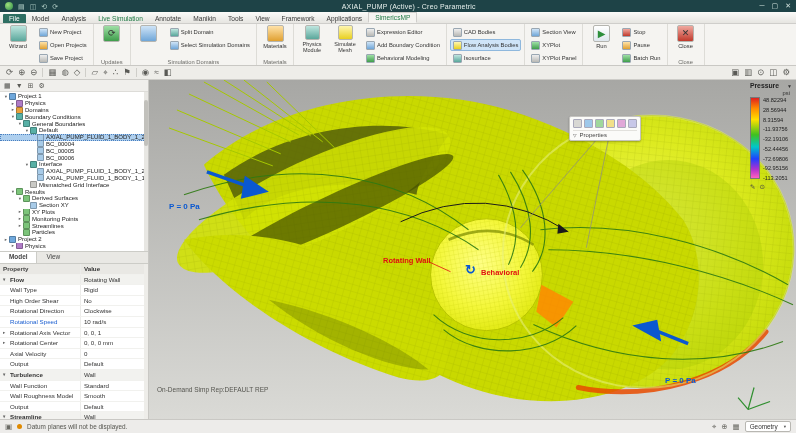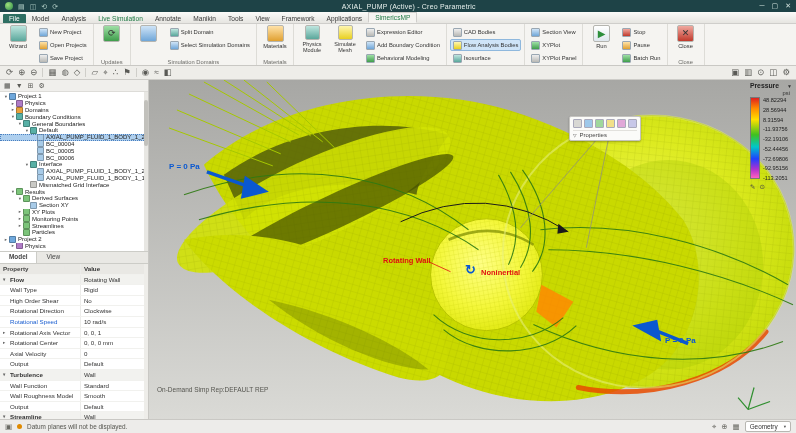--- a/index.html
+++ b/index.html
@@ -73,21 +73,21 @@
   .prow .pval{flex:1;padding-left:3px;border-left:1px solid #ececea;overflow:hidden;white-space:nowrap;color:#333;}
   .prow.phead{background:#e9e8e4;font-weight:bold;color:#444;}
   .prow.sect{background:#f2f2ef;} .prow.sect .pkey{font-weight:bold;}
   .parr{font-size:4.6px;color:#666;width:5px;flex:none;}
   .blue{color:#1b5fd0;}
   .props-scroll{position:absolute;top:0;right:0;width:4px;bottom:0;background:#eeede9;}
 
   
   .graphics{flex:1;position:relative;background:linear-gradient(#a7a7a4,#dadad6);overflow:hidden;min-width:0;}
   .graphics svg.scene{position:absolute;inset:0;}
-  .anno-blue{position:absolute;color:#0a58d0;font-weight:bold;font-size:8px;white-space:nowrap;}
+  .anno-blue{position:absolute;color:#0a58d0;font-weight:bold;font-size:8px;white-space:nowrap;margin-top:40px;}
   .anno-red{position:absolute;color:#e01010;font-weight:bold;font-size:7.5px;white-space:nowrap;}
   .rot-glyph{position:absolute;color:#0a58d0;font-size:13px;font-weight:bold;line-height:1;}
   .simprep{position:absolute;left:8px;bottom:26px;color:#55554f;font-size:6.5px;}
 
   .legend{position:absolute;top:2px;right:4px;display:flex;flex-direction:column;gap:1px;color:#222;}
   .legend-title{display:flex;align-items:center;gap:8px;font-size:6.8px;font-weight:bold;}
   .legend-title .chev{font-size:5px;color:#333;}
   .legend-unit{text-align:right;font-size:5.8px;color:#333;padding-right:2px;}
   .legend-body{display:flex;gap:3px;}
   .colorbar{width:8px;height:80px;border:1px solid #777;background:linear-gradient(180deg,#e02020 0%,#ff8c00 13%,#ffe000 27%,#40c020 46%,#00c8c8 61%,#2040ff 76%,#b030d0 89%,#ff60c0 100%);}
@@ -672,21 +672,21 @@
           <line x1="600" y1="330" x2="622" y2="322"></line>
           <line x1="600" y1="330" x2="606" y2="308"></line>
           <line x1="600" y1="330" x2="590" y2="318"></line>
         </g>
       </svg>
 
       <div class="anno-blue" style="left:20px;top:82px">P = 0 Pa</div>
       <div class="anno-blue" style="left:516px;top:256px">P = 0 Pa</div>
       <div class="anno-red" style="left:234px;top:176px">Rotating Wall</div>
       <span class="rot-glyph" style="left:316px;top:183px">↻</span>
-      <div class="anno-red" style="left:332px;top:188px">Noninertial</div>
+      <div class="anno-red" style="left:332px;top:188px">Behavioral</div>
       <div class="simprep">On-Demand Simp Rep:DEFAULT REP</div>
 
       <div class="mini-toolbar">
         <div class="mini-row">
           <span class="mini-ic" style="background:#d8d8d4"></span>
           <span class="mini-ic" style="background:#9ec8ea"></span>
           <span class="mini-ic" style="background:#9fd79c"></span>
           <span class="mini-ic" style="background:#f2e08a"></span>
           <span class="mini-ic" style="background:#e0a8d8"></span>
           <span class="mini-ic" style="background:#c8c8e8"></span>

